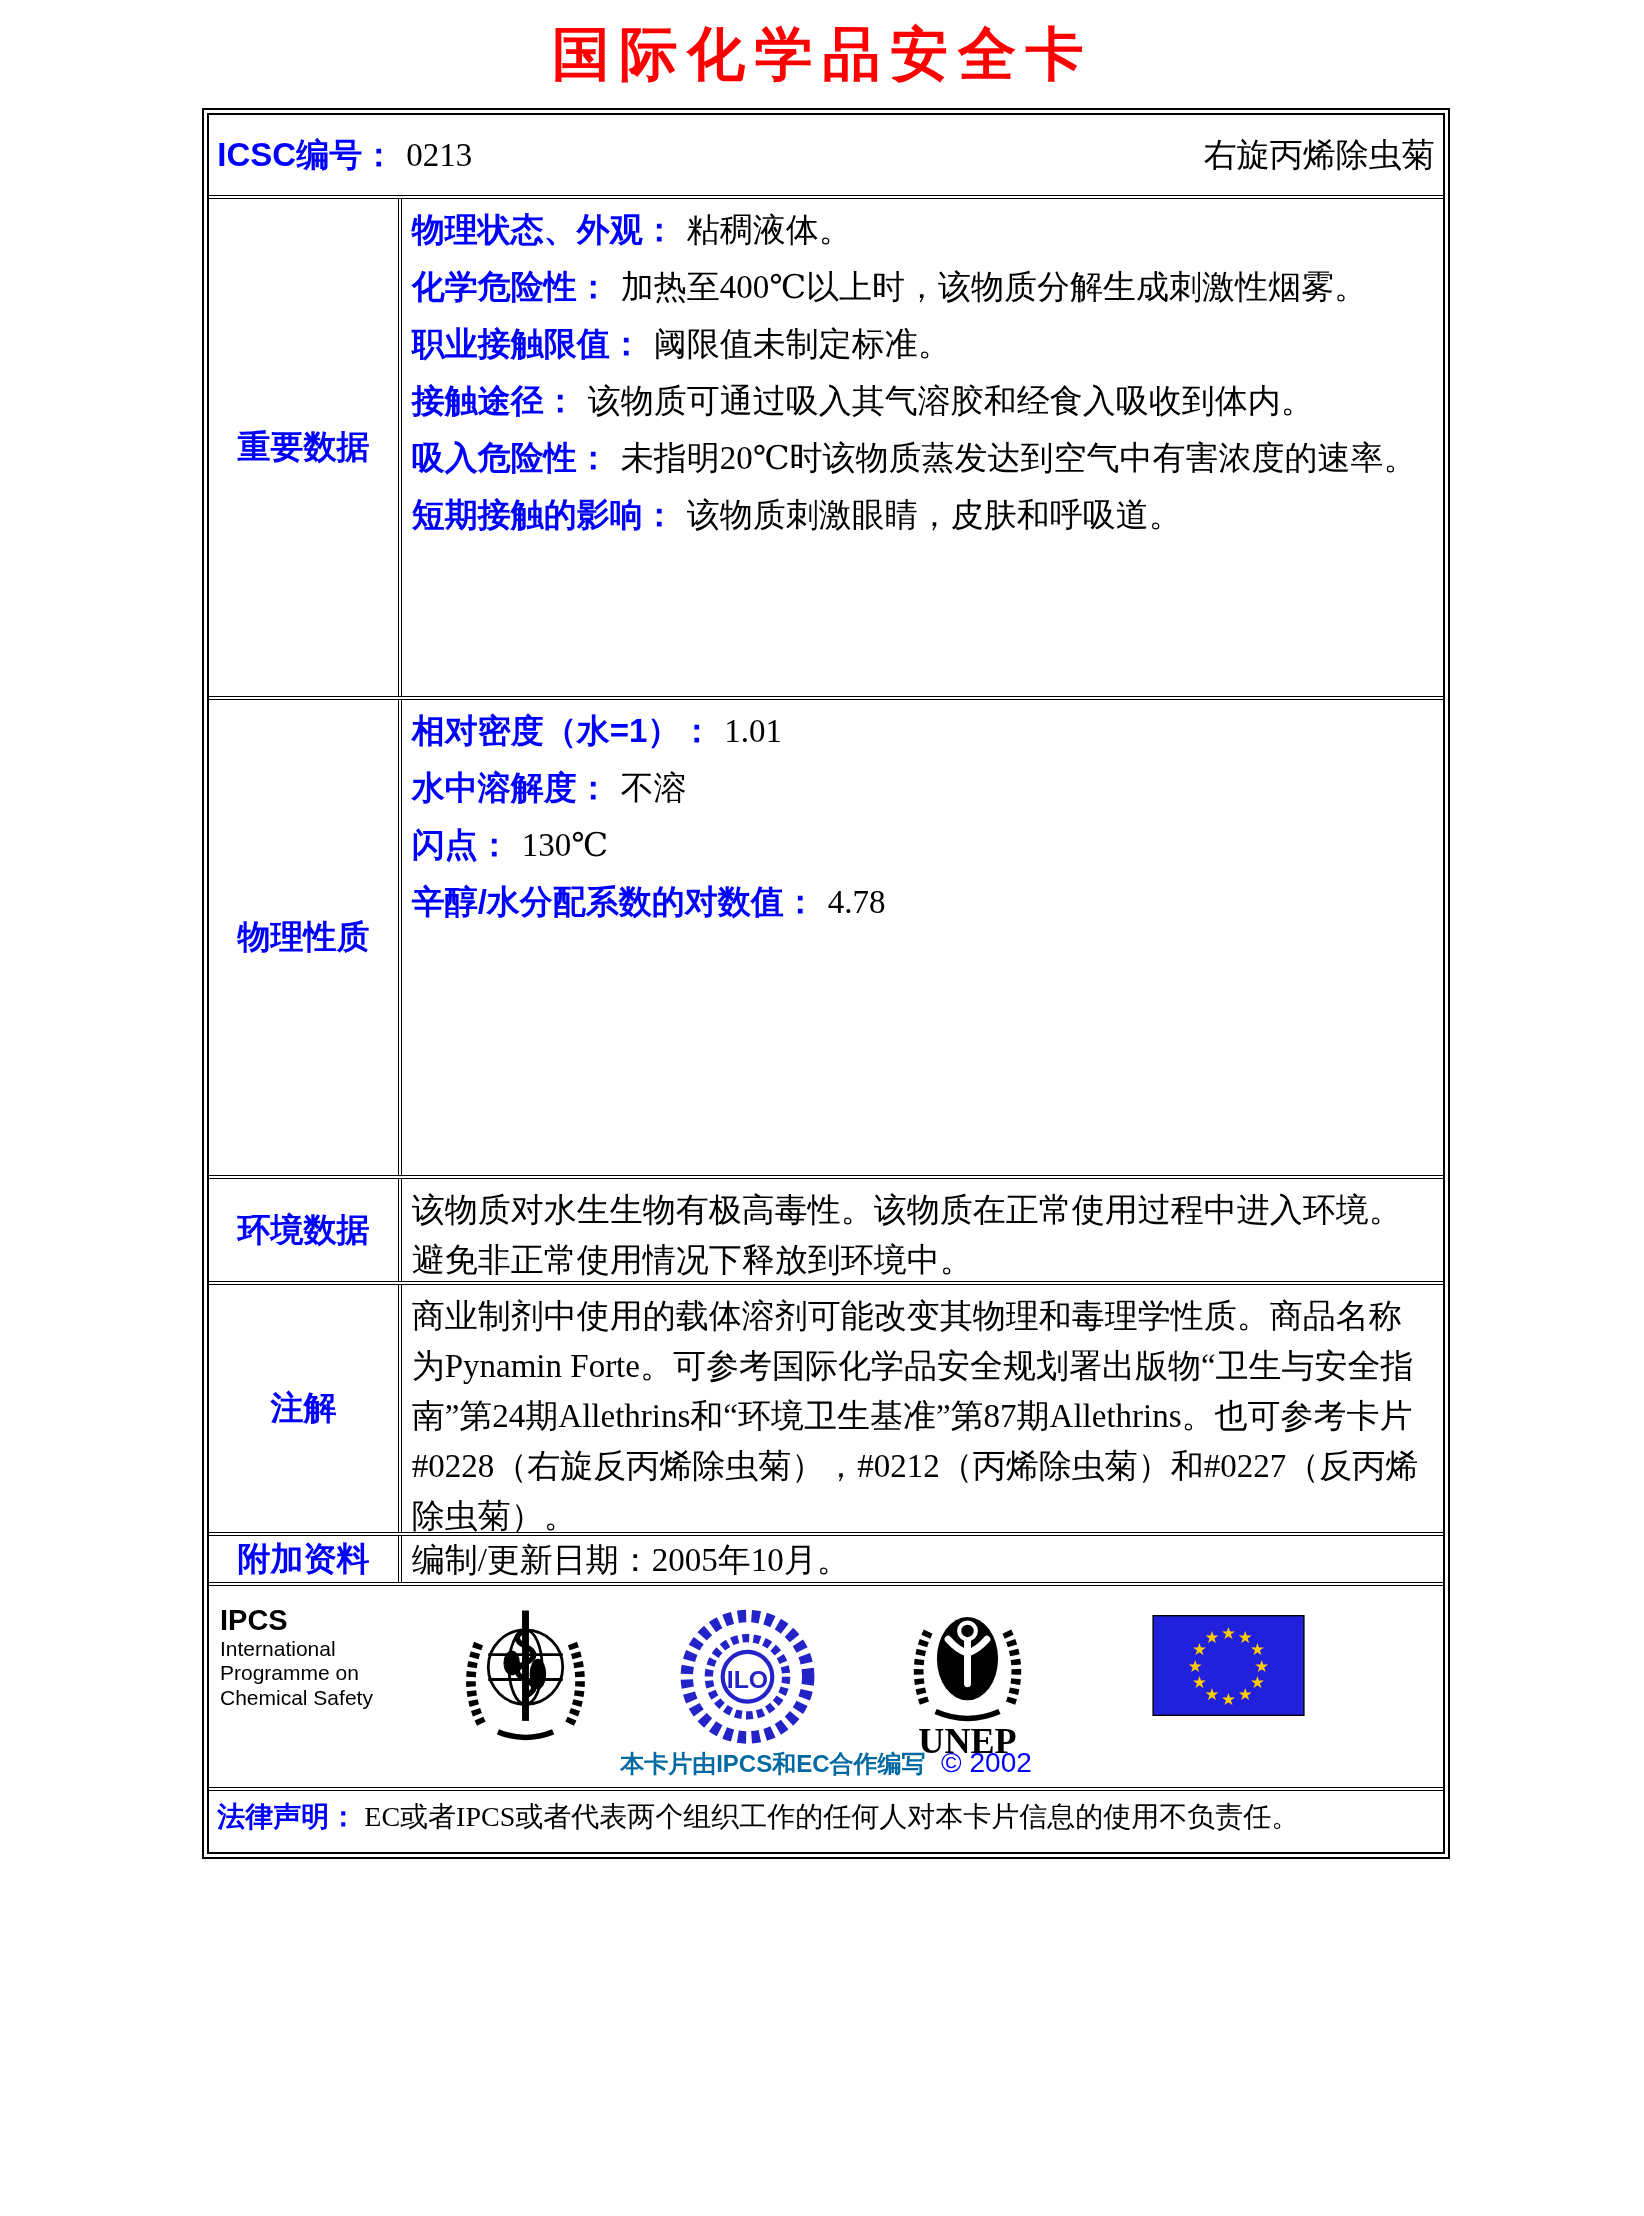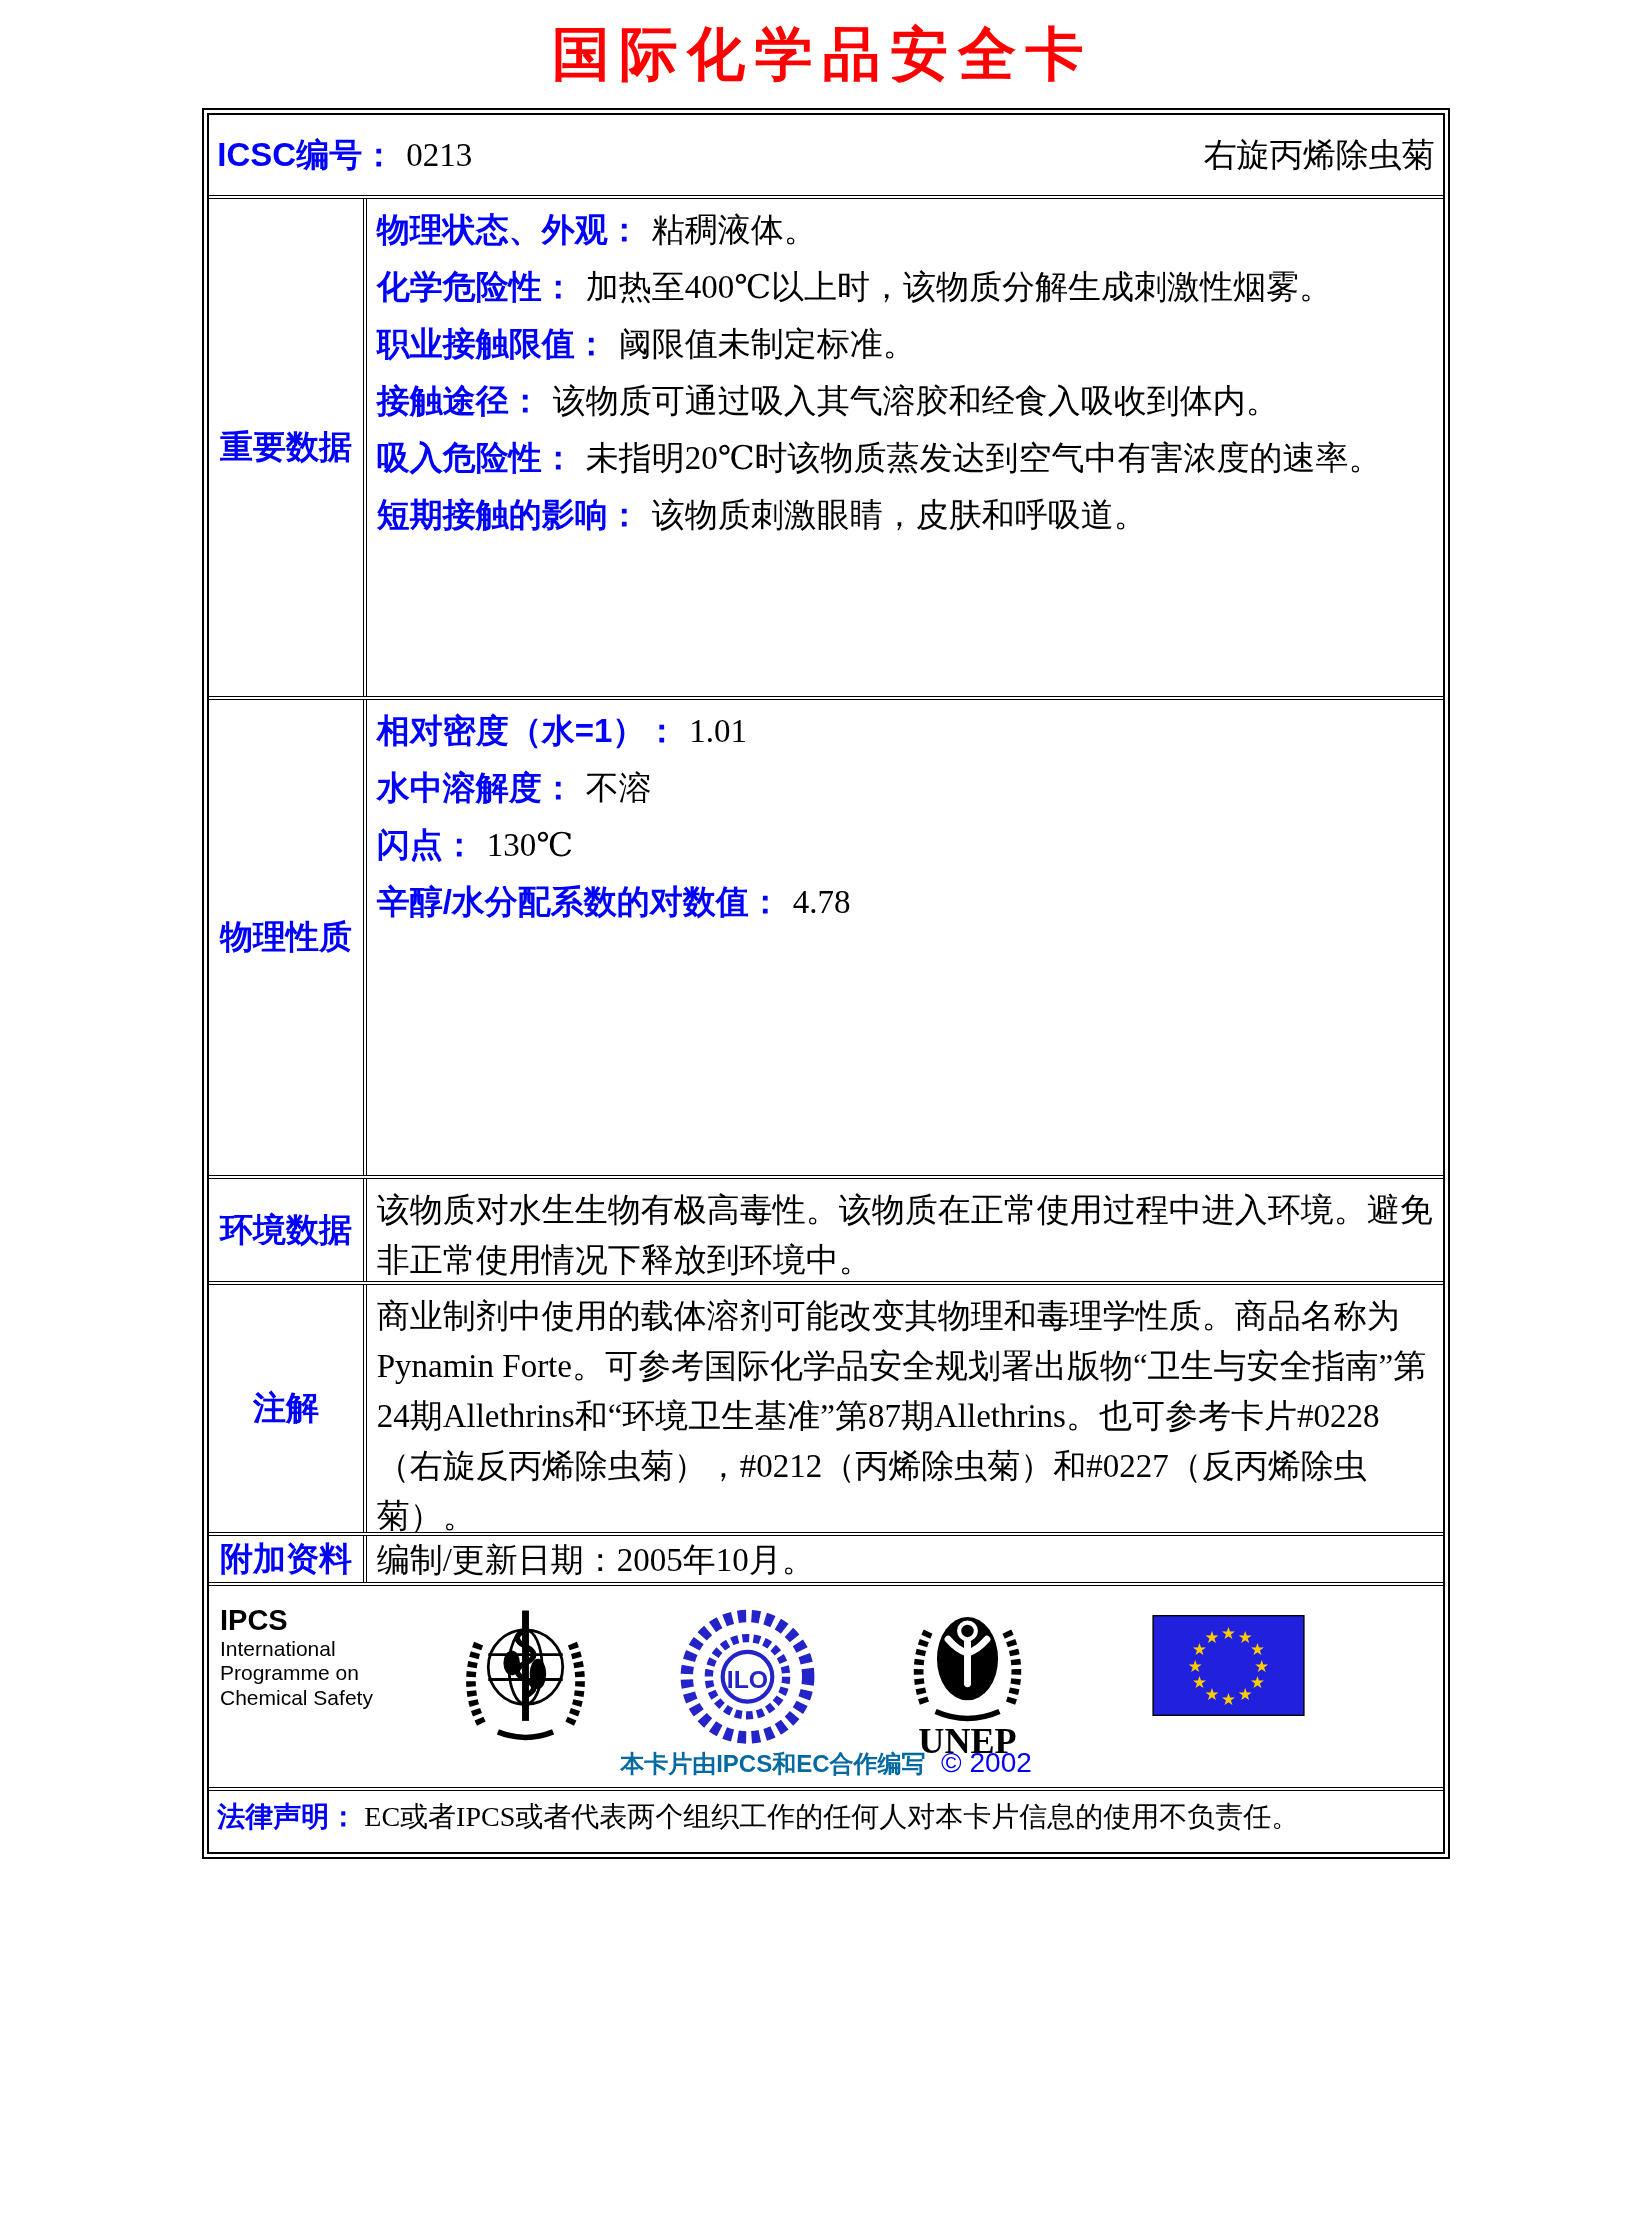--- a/index.html
+++ b/index.html
@@ -2,21 +2,21 @@
 <html style="font-size:11px"><head>
 <meta charset="utf-8">
 <style>
   html,body{margin:0;padding:0;background:#ffffff;}
   body{width:1645px;height:2216px;position:relative;font-family:"Liberation Sans","DejaVu Sans",sans-serif;}
   .page-title{margin-top:16px;text-align:center;color:#FF0000;font-family:"Liberation Serif","DejaVu Serif",serif;
     font-weight:bold;font-size:58px;letter-spacing:9.7px;}
   .card{position:absolute;left:202px;top:108px;width:1248px;border:7px double #000;background:#fff;box-sizing:border-box;}
   .row{display:flex;border-bottom:4.2px double #000;box-sizing:border-box;}
   .row:last-child{border-bottom:none;}
-  .label-cell{flex:none;width:158px;border-right:4.2px double #000;display:flex;align-items:center;justify-content:center;
+  .label-cell{flex:none;width:193px;border-right:4.2px double #000;display:flex;align-items:center;justify-content:center;
     color:#0000FF;font-weight:bold;font-size:33px;box-sizing:border-box;text-align:center;}
   .content-cell{flex:1;padding:5.6px 9.7px 0 9.7px;box-sizing:border-box;overflow:hidden;}
   .kv{line-height:50px;white-space:nowrap;}
   .k{color:#0000FF;font-weight:bold;font-size:33px;margin-right:11px;}
   .v,.serif{color:#000;font-family:"Liberation Serif","DejaVu Serif",serif;font-size:33px;}
   .wrap-text{line-height:50px;white-space:normal;}
   .hdr{height:84px;align-items:center;display:flex;justify-content:space-between;padding:0 8.3px;}
   .hdr .icsc{display:flex;align-items:baseline;}
   .r-important{height:501px;}
   .r-physical{height:479px;}

